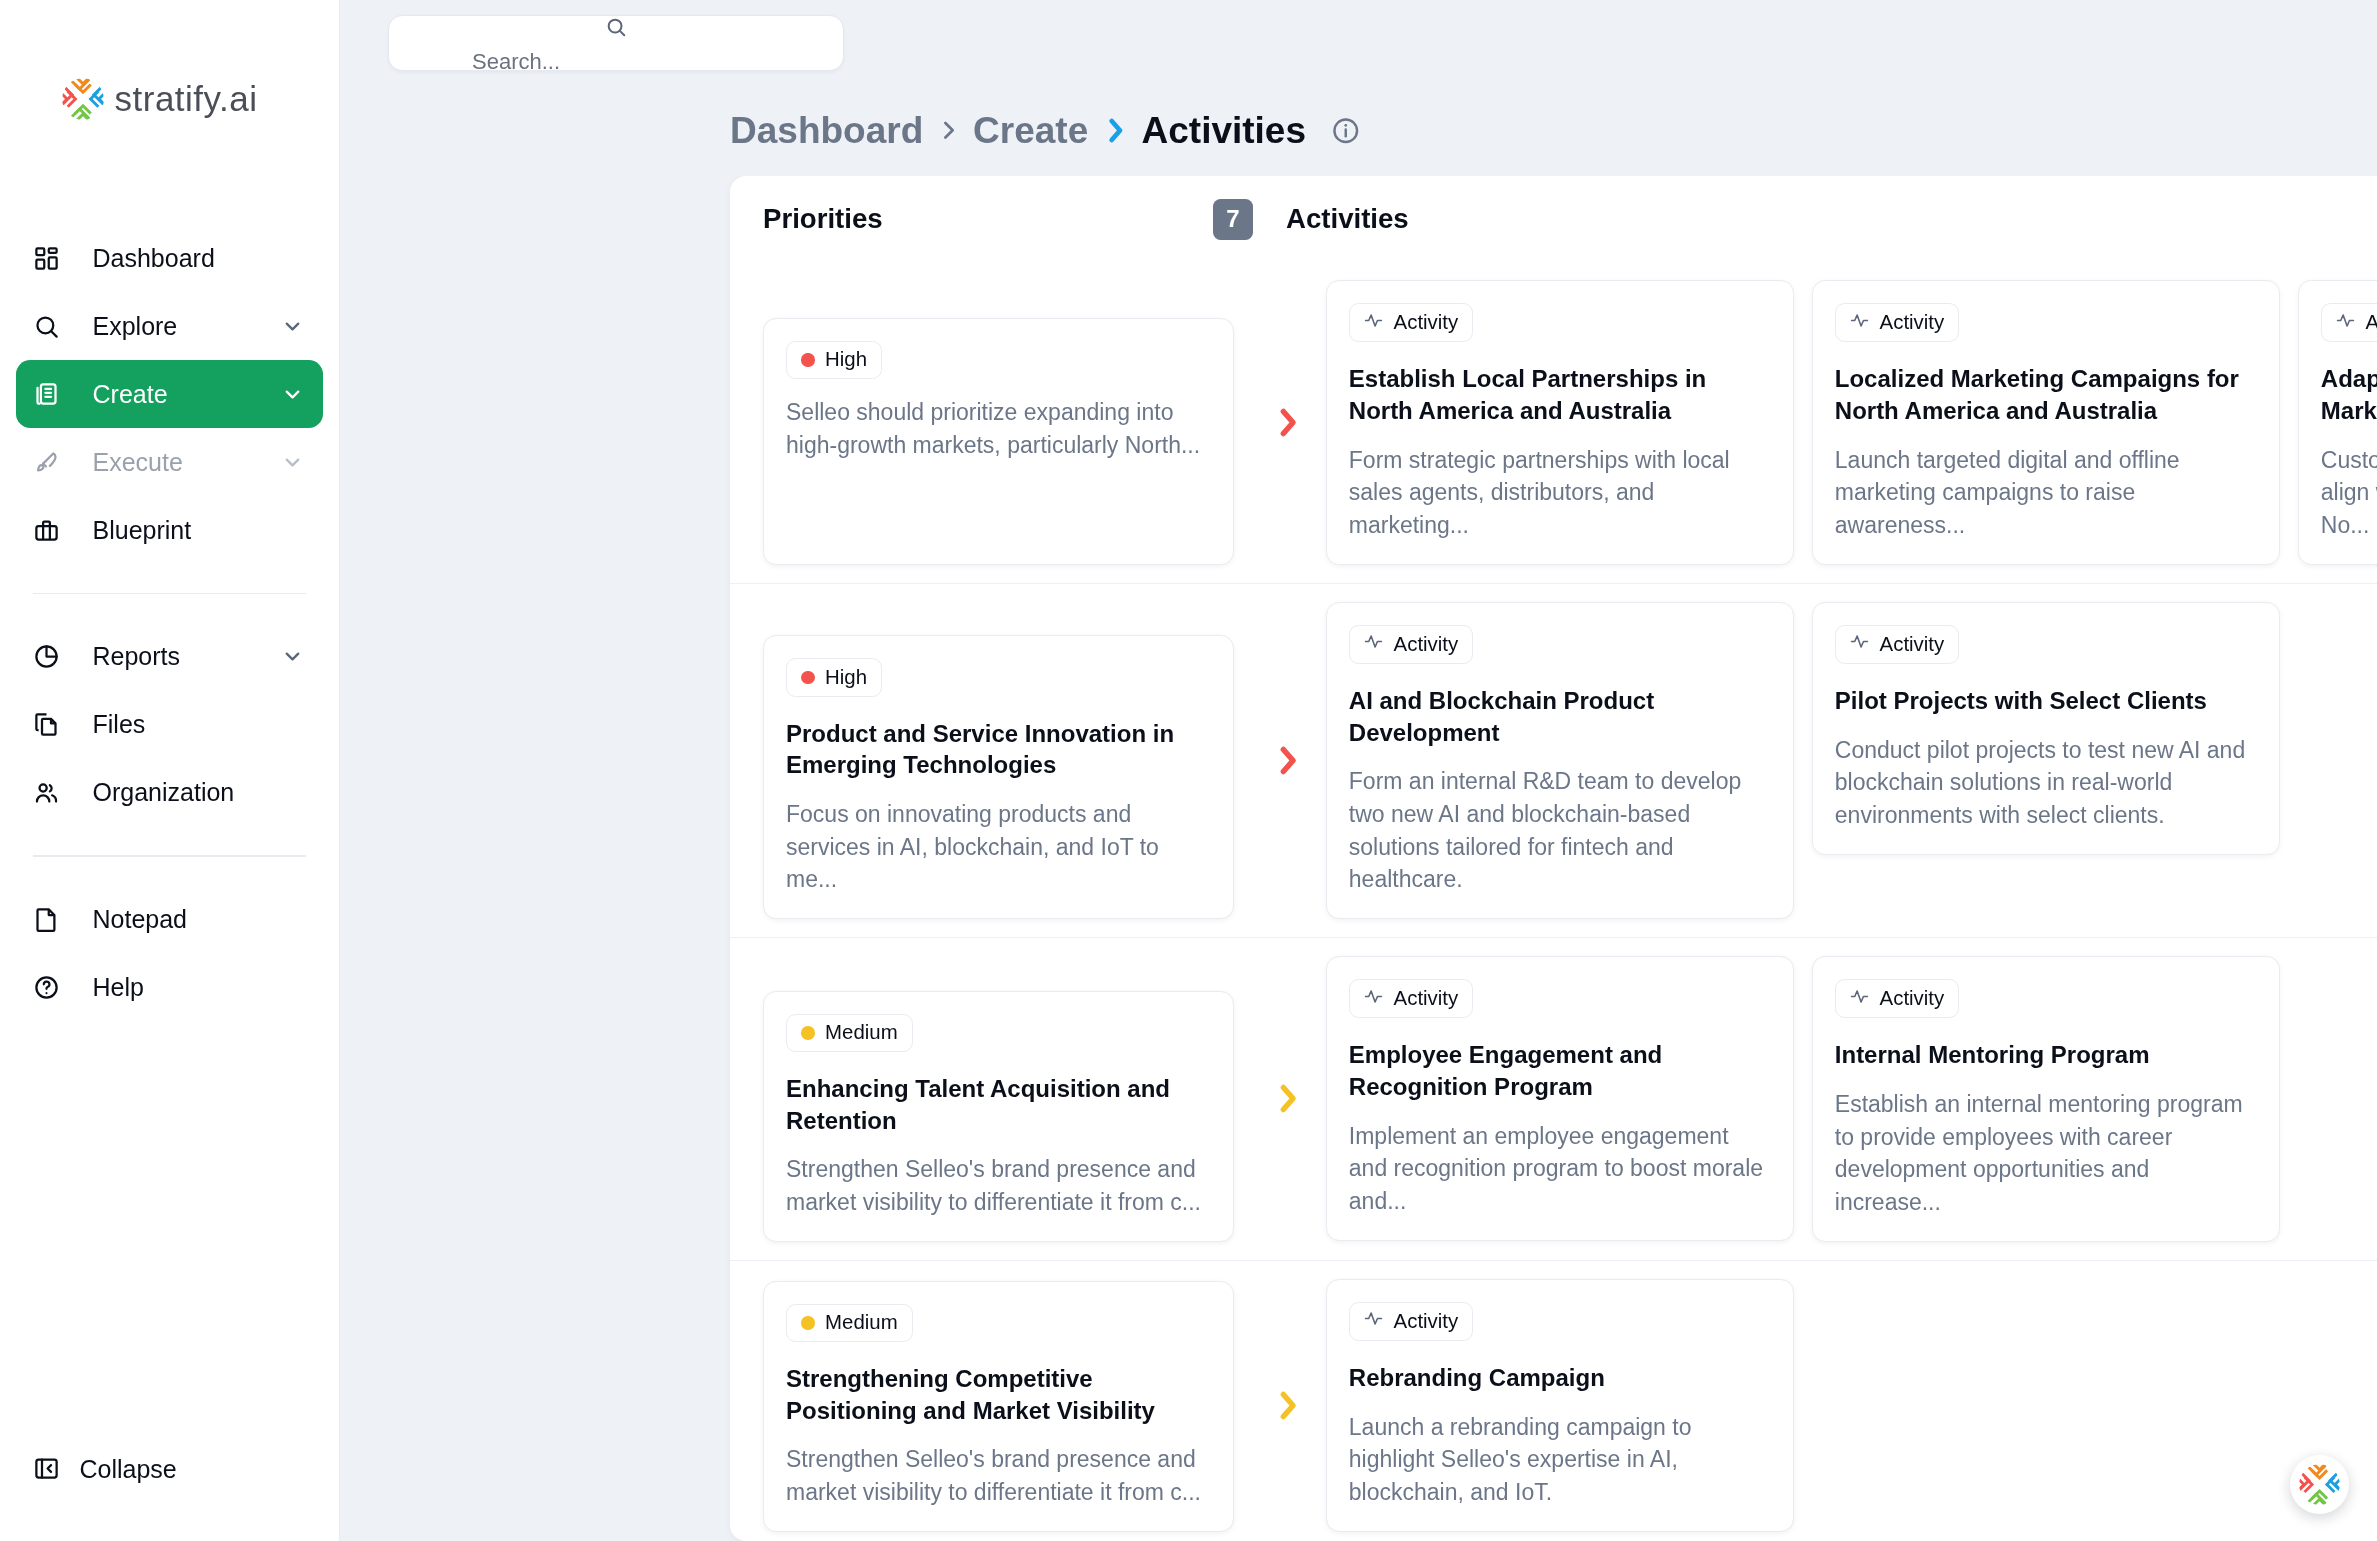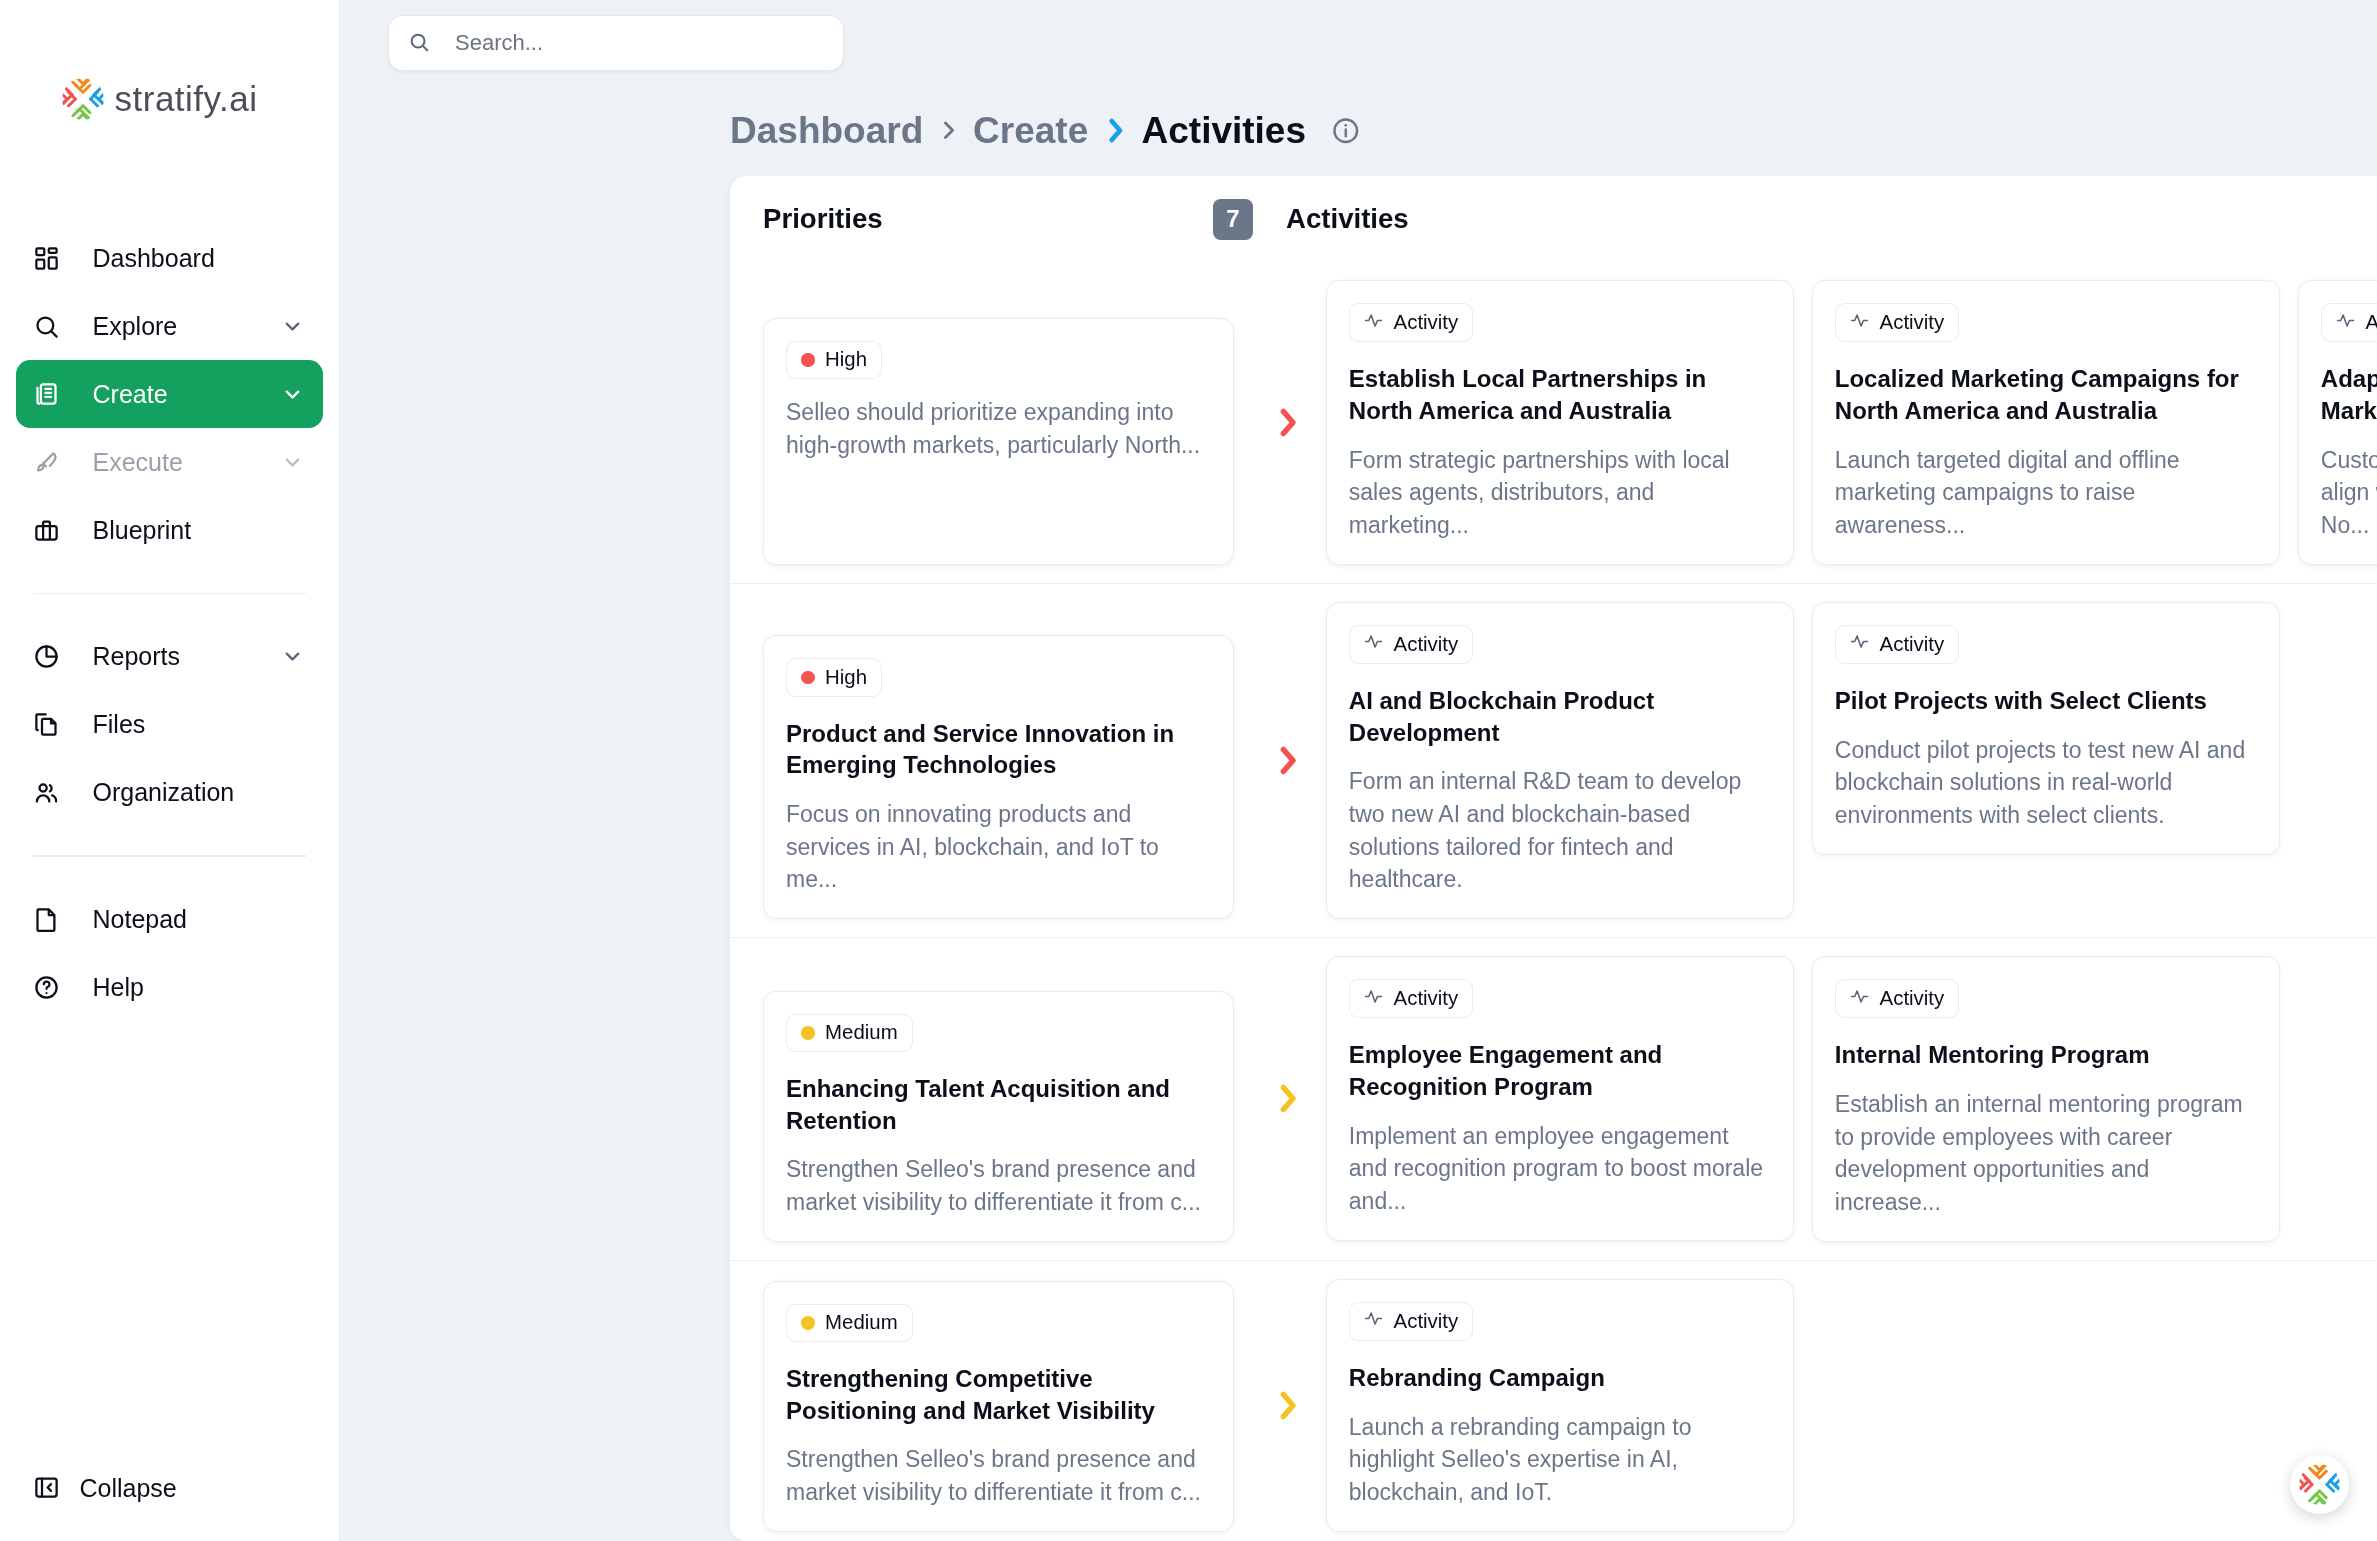--- a/index.html
+++ b/index.html
@@ -30,37 +30,38 @@
   .nav-item .ico { width: 40px; display:flex; align-items:center; justify-content:flex-start; flex-shrink: 0; }
   .nav-label { font-size: 25px; color: #0b0f19; font-weight: 400; flex: 1; }
   .nav-item.active { background: #14a05f; }
   .nav-item.active .nav-label { color: #ffffff; }
   .nav-item.disabled .nav-label { color: #9aa1ac; }
   .chev { width: 27px; flex-shrink: 0; display:flex; align-items:center; justify-content:center;}
 
   .nav-sep { height: 1.9px; background: #e8ebf0; margin: 28.5px 33px 28.5px 33px; }
   .nav-lower { display: flex; flex-direction: column; }
 
-  .sidebar-bottom { margin-top: auto; padding-bottom: 22px; }
+  .sidebar-bottom { margin-top: auto; padding-bottom: 41px; }
   .collapse-row {
     height: 62px; margin: 0 16px; padding: 0 17px;
     display: flex; align-items: center; gap: 19.5px; cursor: pointer; border-radius: 14.3px;
   }
 
   
   .main { flex: 1; height: 1541px; display: flex; flex-direction: column; background: #eef1f6; min-width: 0; }
 
   .topbar {
     height: 85px; display: flex; align-items: center;
     padding: 0 43px 0 48px; flex-shrink: 0;
   }
   .search-box {
     width: 456px; height: 56px; background: #ffffff; border: 1.4px solid #e4e8ef;
-    border-radius: 14.3px; display: flex; align-items: center; gap: 25px; padding: 0 19px;
+    border-radius: 14.3px; display: flex; align-items: center; gap: 9px; padding: 0 19px;
     box-shadow: 0 1.4px 3.8px rgba(16,24,40,.04);
+    flex-direction: column;
   }
   .search-input {
     border: none; outline: none; background: transparent; flex: 1;
     font-size: 22px; color: #6b7280; font-family: "Liberation Sans", sans-serif;
   }
   .search-input::placeholder { color: #6b7280; }
   .topbar-spacer { flex: 1; }
 
   .breadcrumb-bar {
     height: 91px; display: flex; align-items: center;

